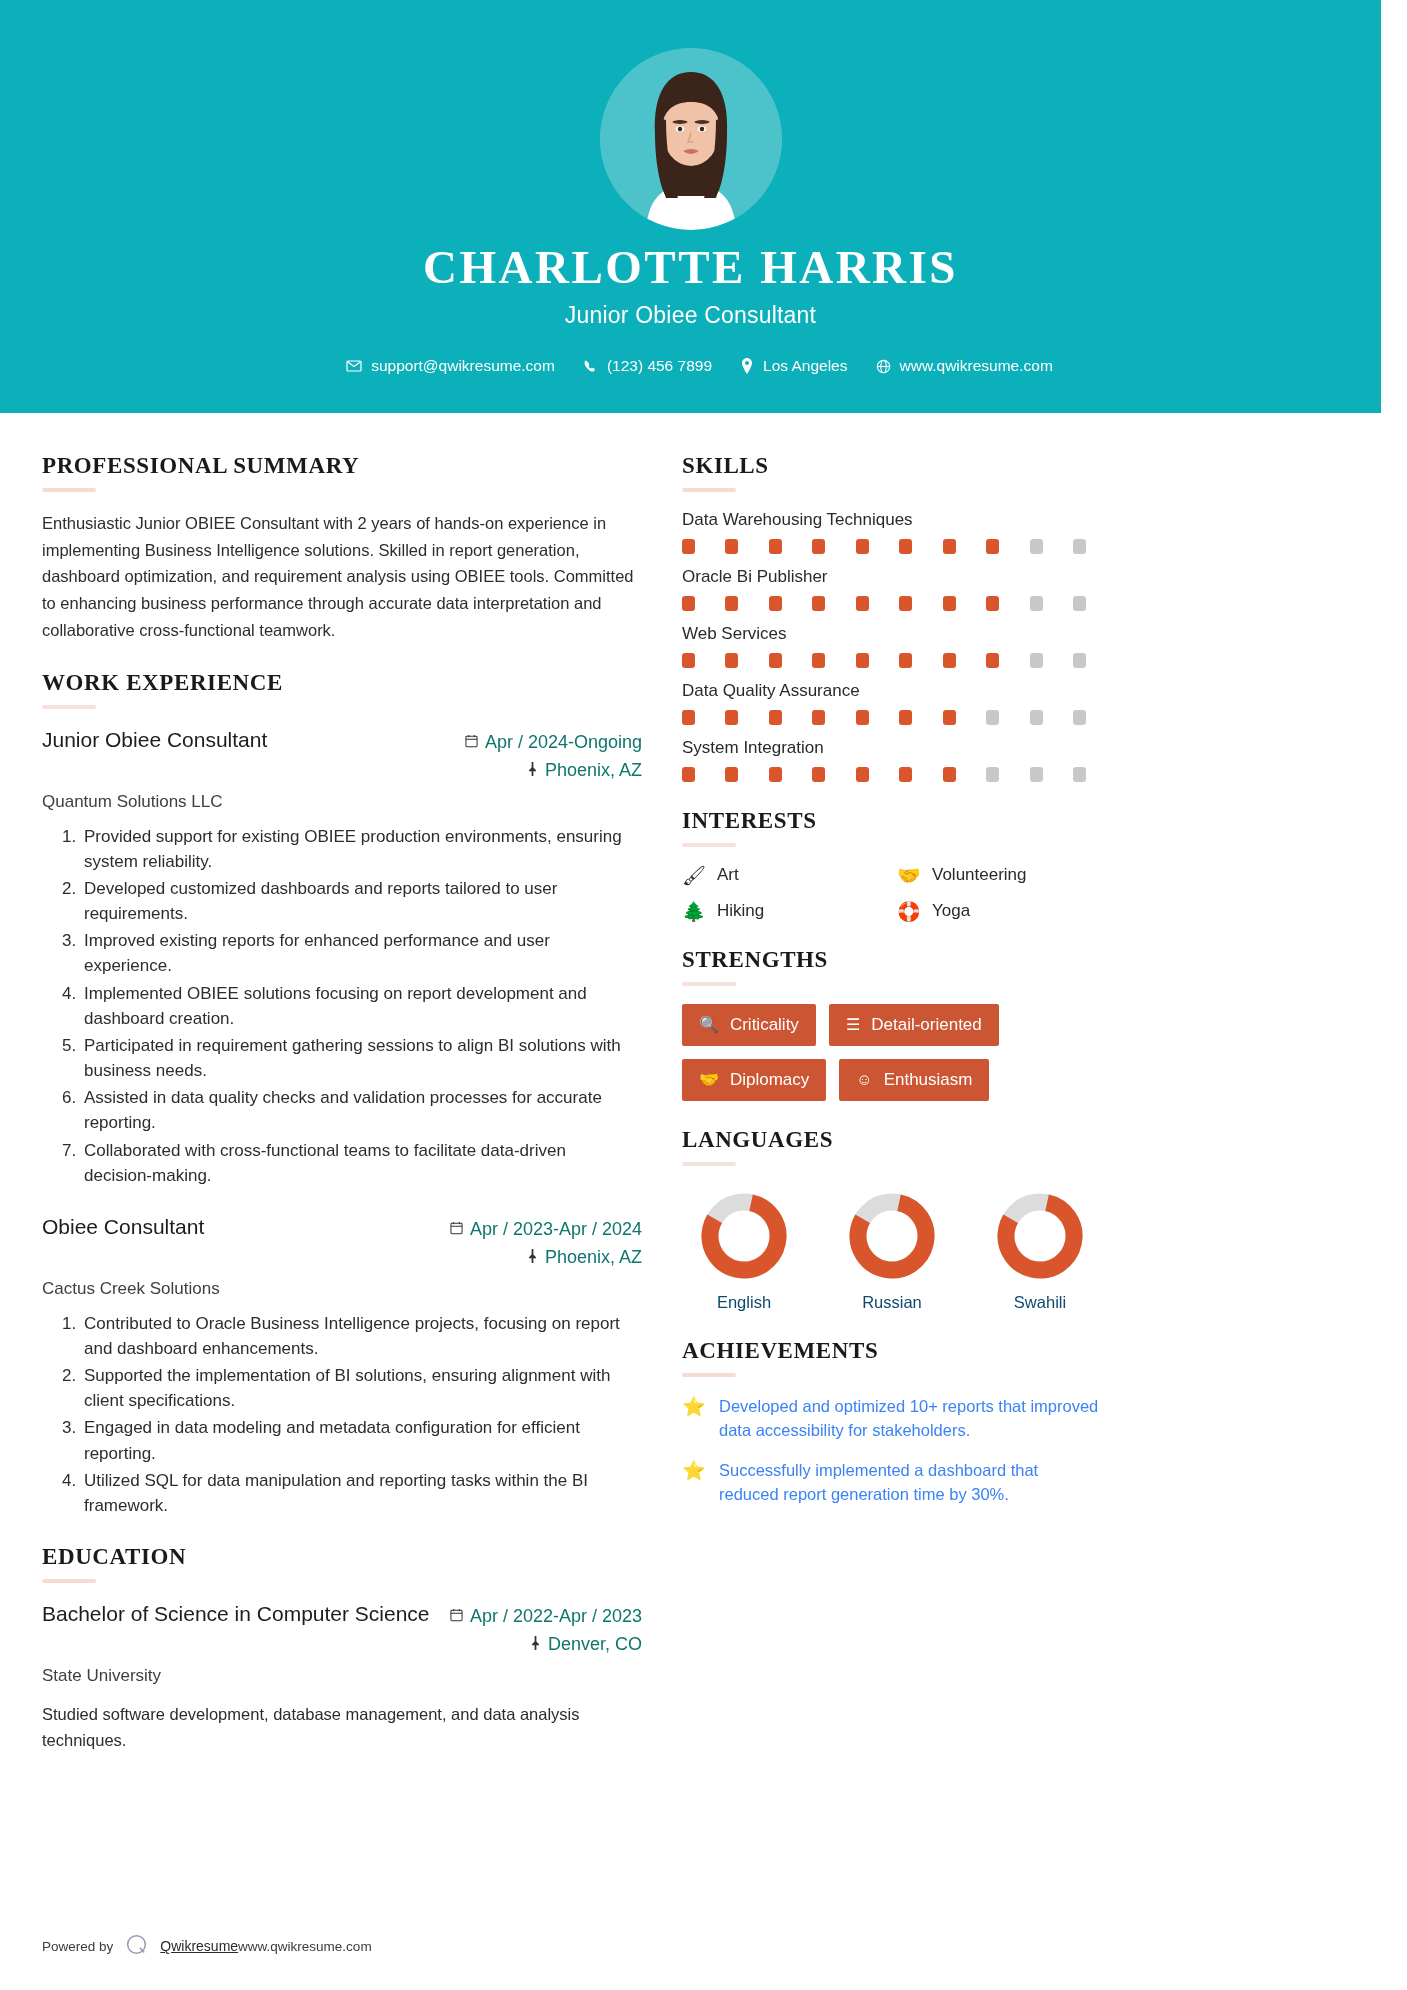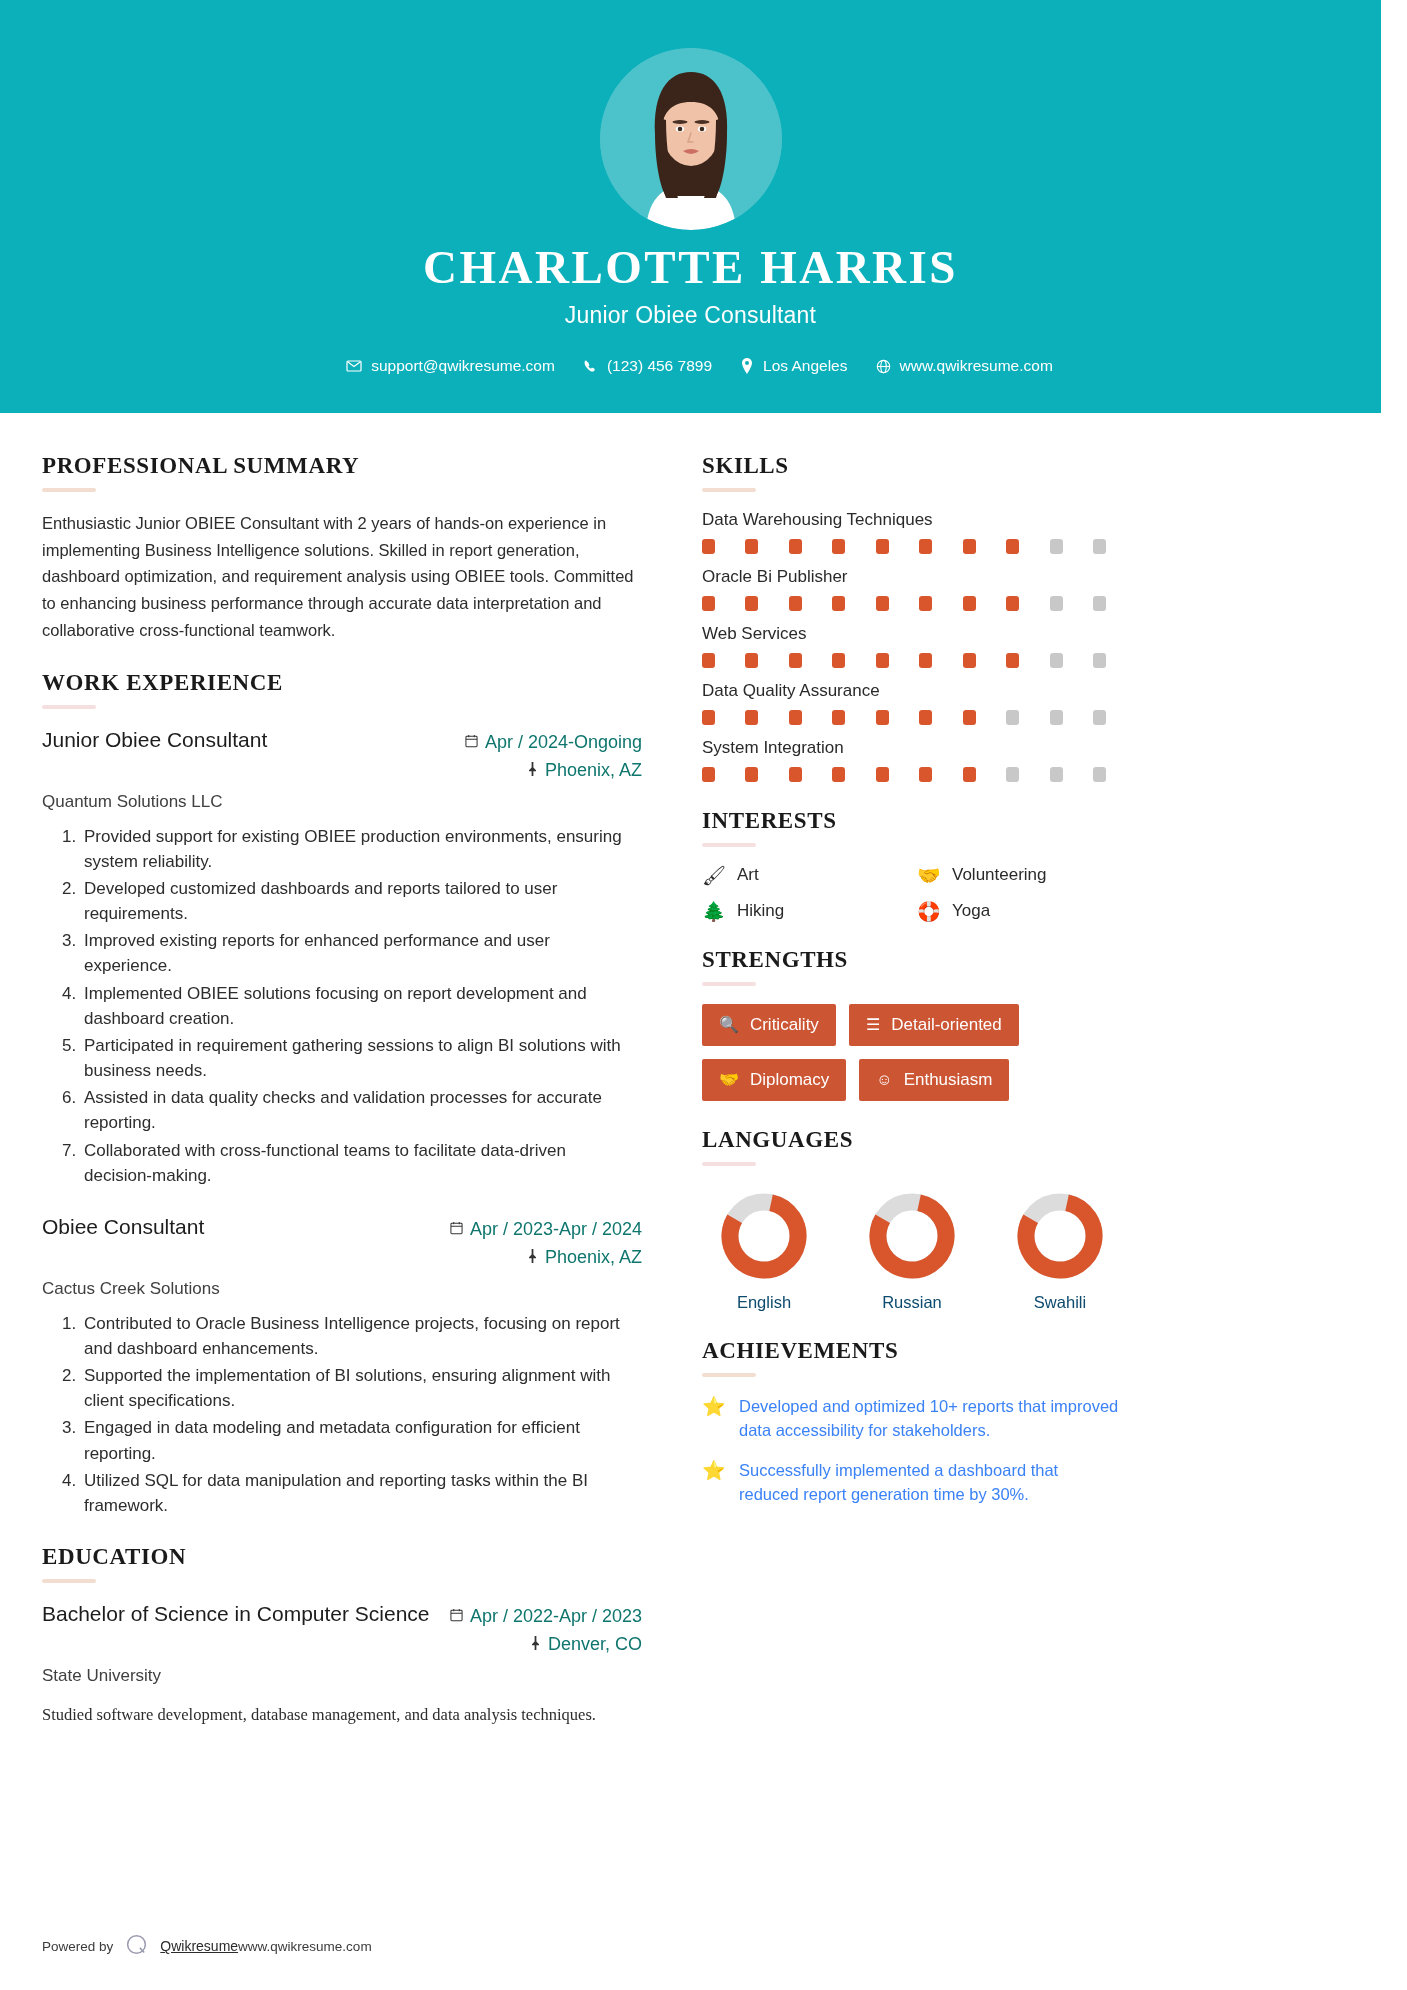--- a/index.html
+++ b/index.html
@@ -66,21 +66,21 @@
     gap: 9px;
     padding: 0 9px;
     white-space: nowrap;
   }
   .contact-item svg { display: block; }
 
   
   .body-area {
     display: flex;
     padding: 40px 42px 0 42px;
-    gap: 60px;
+    gap: 40px;
     flex: 1;
   }
   .col-left  { width: 600px; flex: none; }
   .col-right { width: 420px; flex: none; }
 
   .sec-title {
     font-family: "Liberation Serif", serif;
     font-weight: bold;
     font-size: 23px;
     letter-spacing: 0.6px;
@@ -144,21 +144,20 @@
     font-size: 17px;
     line-height: 1.48;
     color: #2d2d2d;
   }
   ol.bullets li { margin-bottom: 2px; padding-left: 3px; }
   .edu-desc {
     font-size: 16.5px;
     line-height: 1.55;
     color: #2d2d2d;
     margin-top: 16px;
-    font-family: Liberation Serif, serif;
   }
 
   
   .skill-block { margin-bottom: 13px; }
   .skill-name {
     font-size: 17px;
     color: #2a2a2a;
     margin-bottom: 9px;
   }
   .dots {

